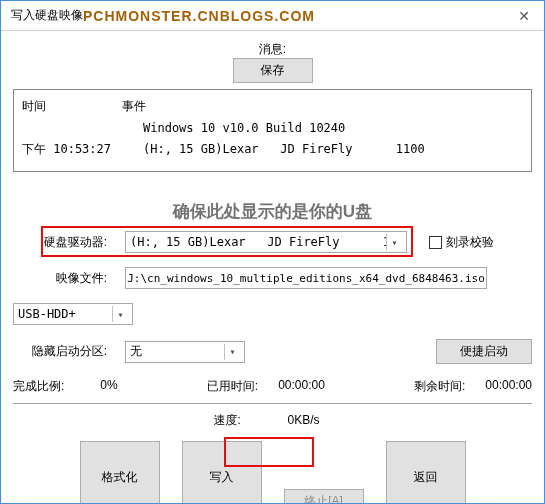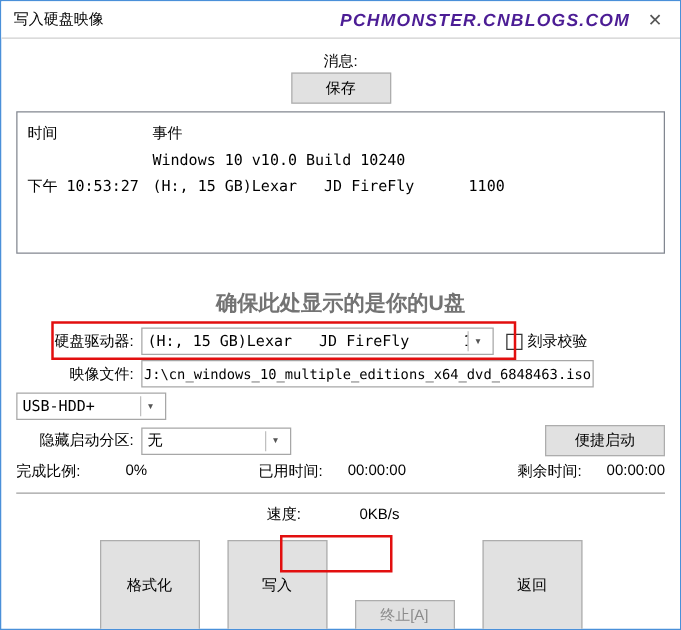--- a/index.html
+++ b/index.html
@@ -17,26 +17,25 @@
     height: 30px;
     display: flex;
     align-items: center;
     padding-left: 10px;
     border-bottom: 1px solid #d0d0d0;
     background: #fff;
   }
   .titlebar .title { flex: 0 0 auto; }
   .titlebar .watermark {
     flex: 1;
-    text-align: right;
+    text-align: left;
     font-weight: bold;
     letter-spacing: 1px;
-    color: #4c1d95;
+    color: #a16207;
     font-size: 14px;
-    font-style: italic;
   }
   .titlebar .close {
     width: 40px;
     height: 30px;
     display: flex;
     align-items: center;
     justify-content: center;
     color: #555;
     font-size: 14px;
   }
@@ -54,45 +53,46 @@
     border: 1px solid #adadad;
     padding: 3px 14px;
     font-size: 12px;
     font-family: inherit;
     min-width: 80px;
     text-align: center;
   }
   .btn.disabled { color: #8b8b8b; margin-top: 48px; }
   .logbox {
     border: 1px solid #828790;
-    height: 114px;
+    height: 83px;
     padding: 6px 8px;
     line-height: 1.7;
     font-family: "SimSun", monospace;
     font-size: 12px;
     overflow: hidden;
   }
   .logbox .hdr { display: flex; margin-bottom: 2px; }
   .logbox .hdr .c1 { width: 100px; }
-  .logbox .row { display: flex; }
+  .logbox .row { display: flex; gap: 21px; }
   .logbox .row .c1 { width: 100px; }
   .logbox .row .c2 { flex: 1; white-space: pre; }
   .annotation {
     text-align: center;
     color: #737373;
     font-weight: bold;
     font-size: 17px;
     margin: 28px 0 8px 0;
   }
   .form-area { margin-top: 4px; }
   .form-row {
     display: flex;
     align-items: center;
-    margin-bottom: 4px;
+    margin-bottom: 14px;
     position: relative;
+    gap: 12px;
   }
   .form-row .lbl {
     width: 100px;
     text-align: right;
     padding-right: 6px;
   }
   .select, .textin {
     border: 1px solid #a7a7a7;
     background: #fff;
     height: 22px;

